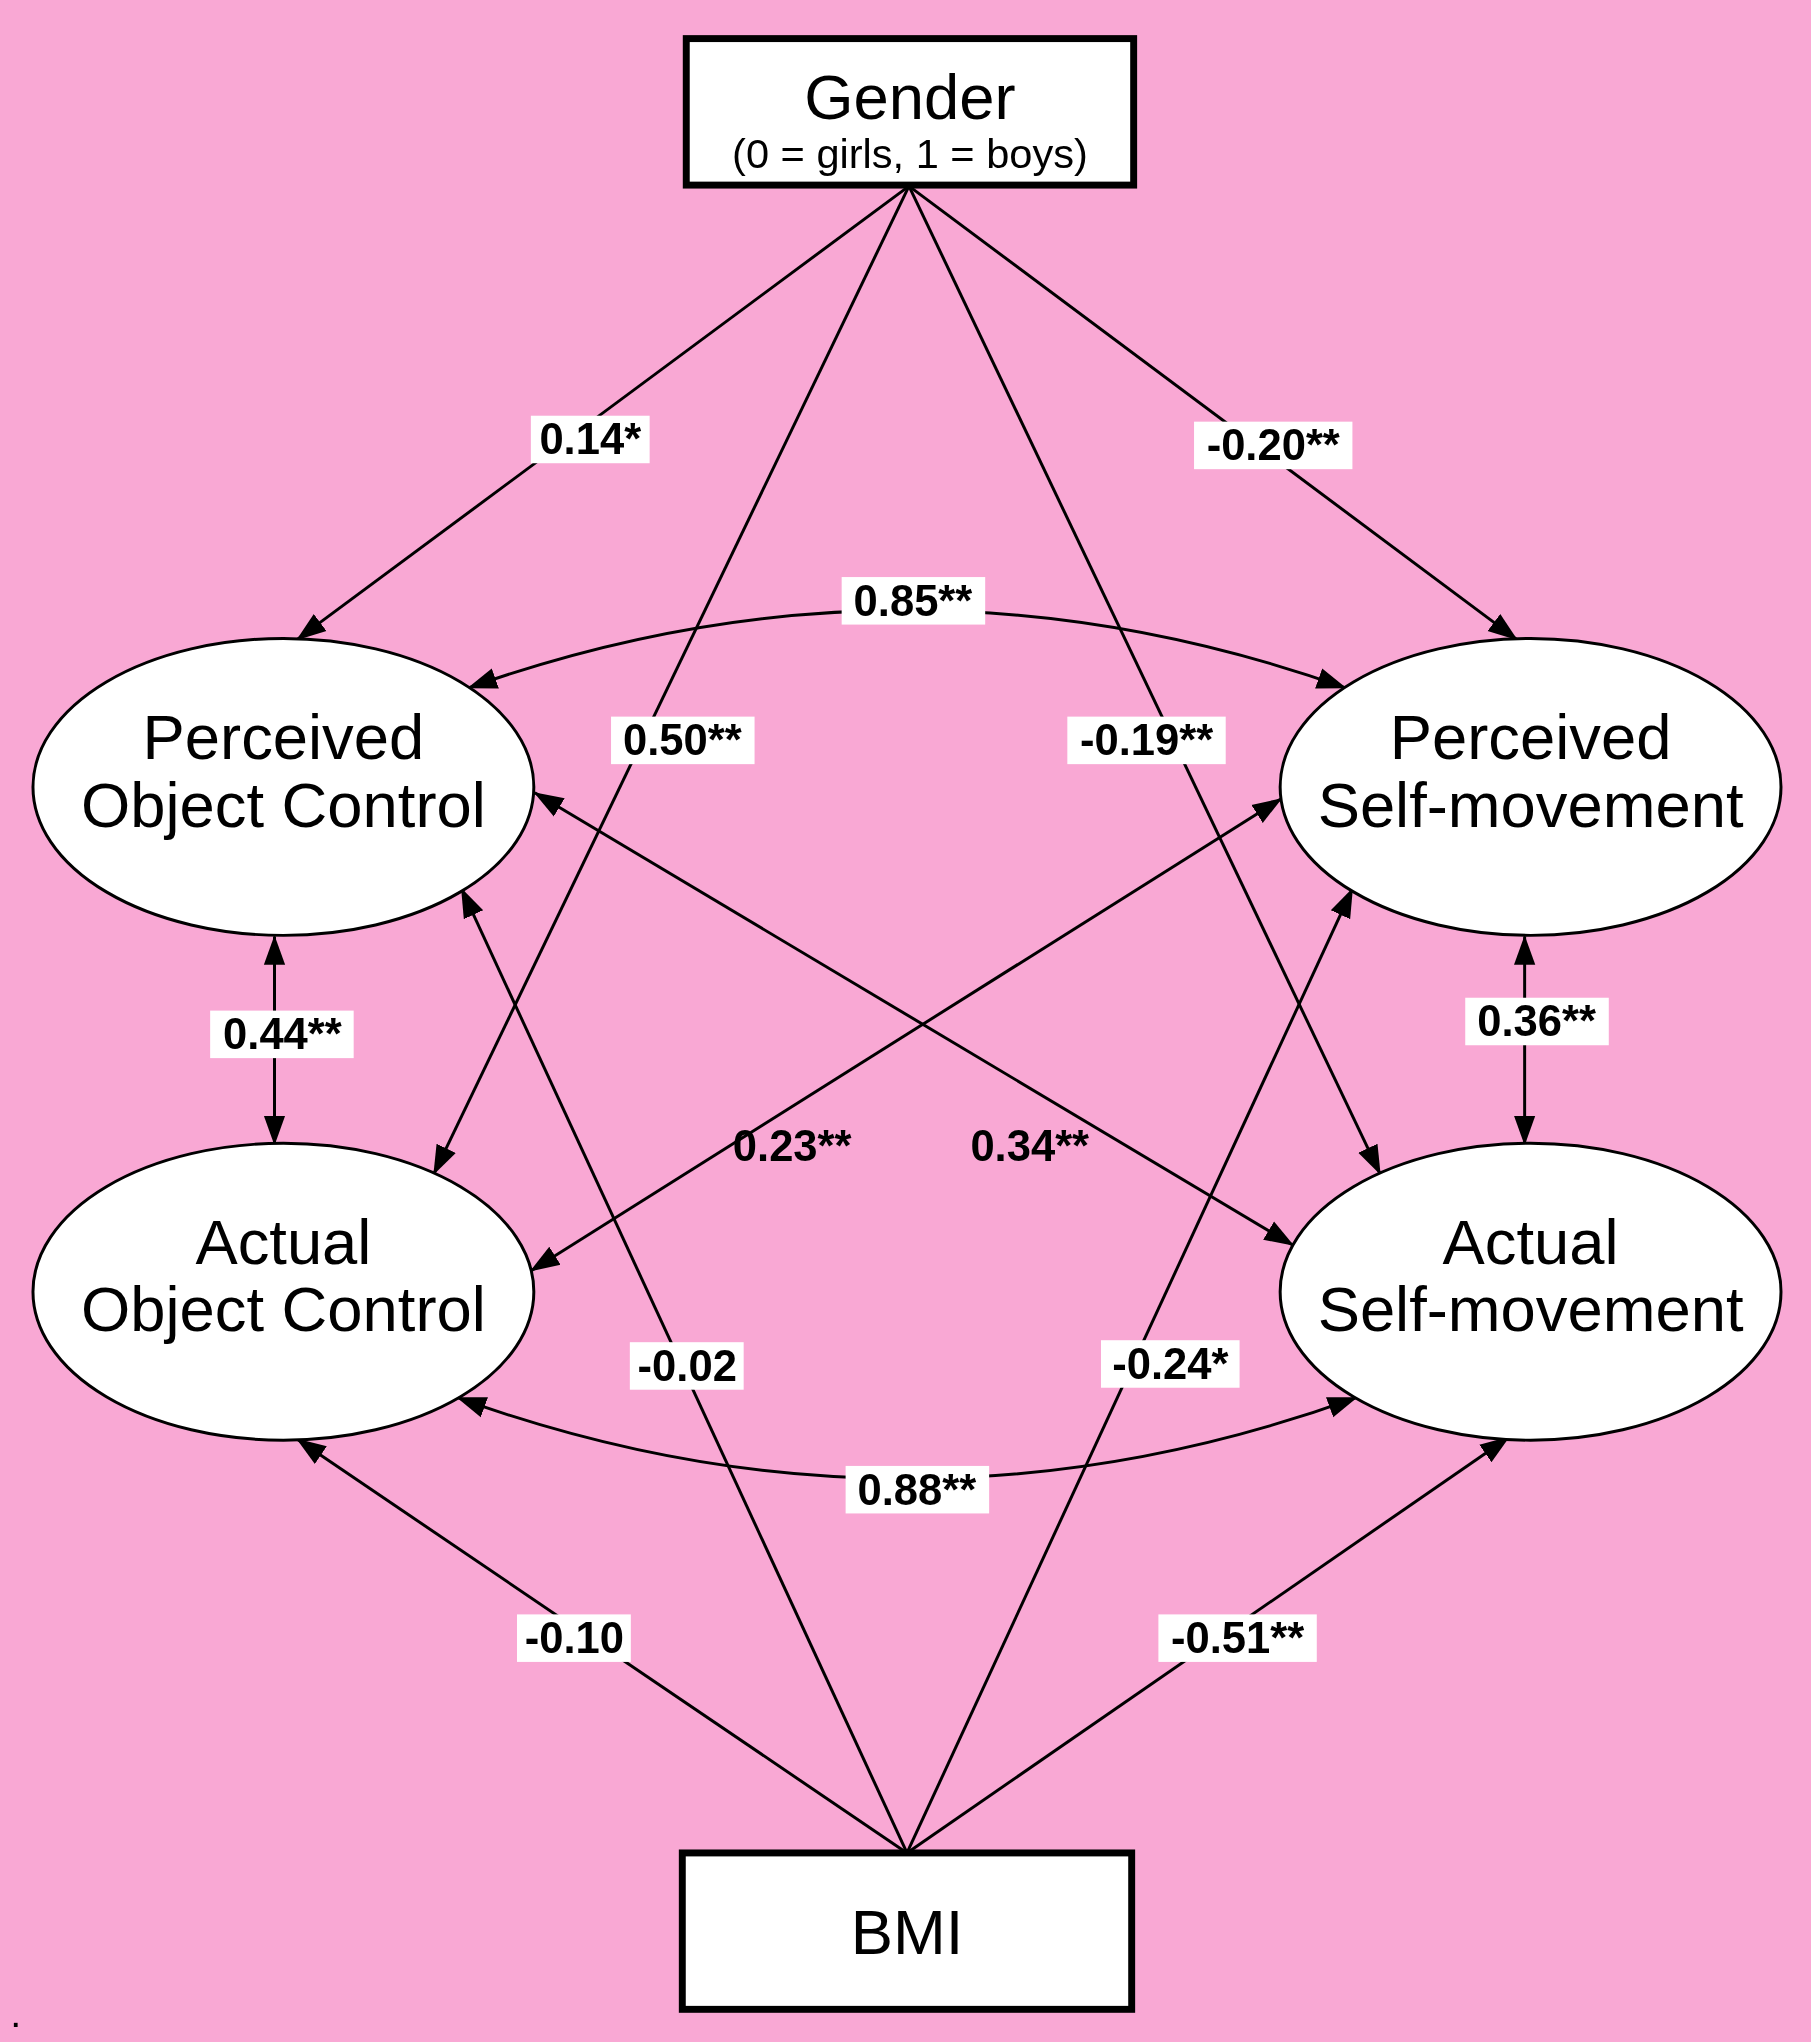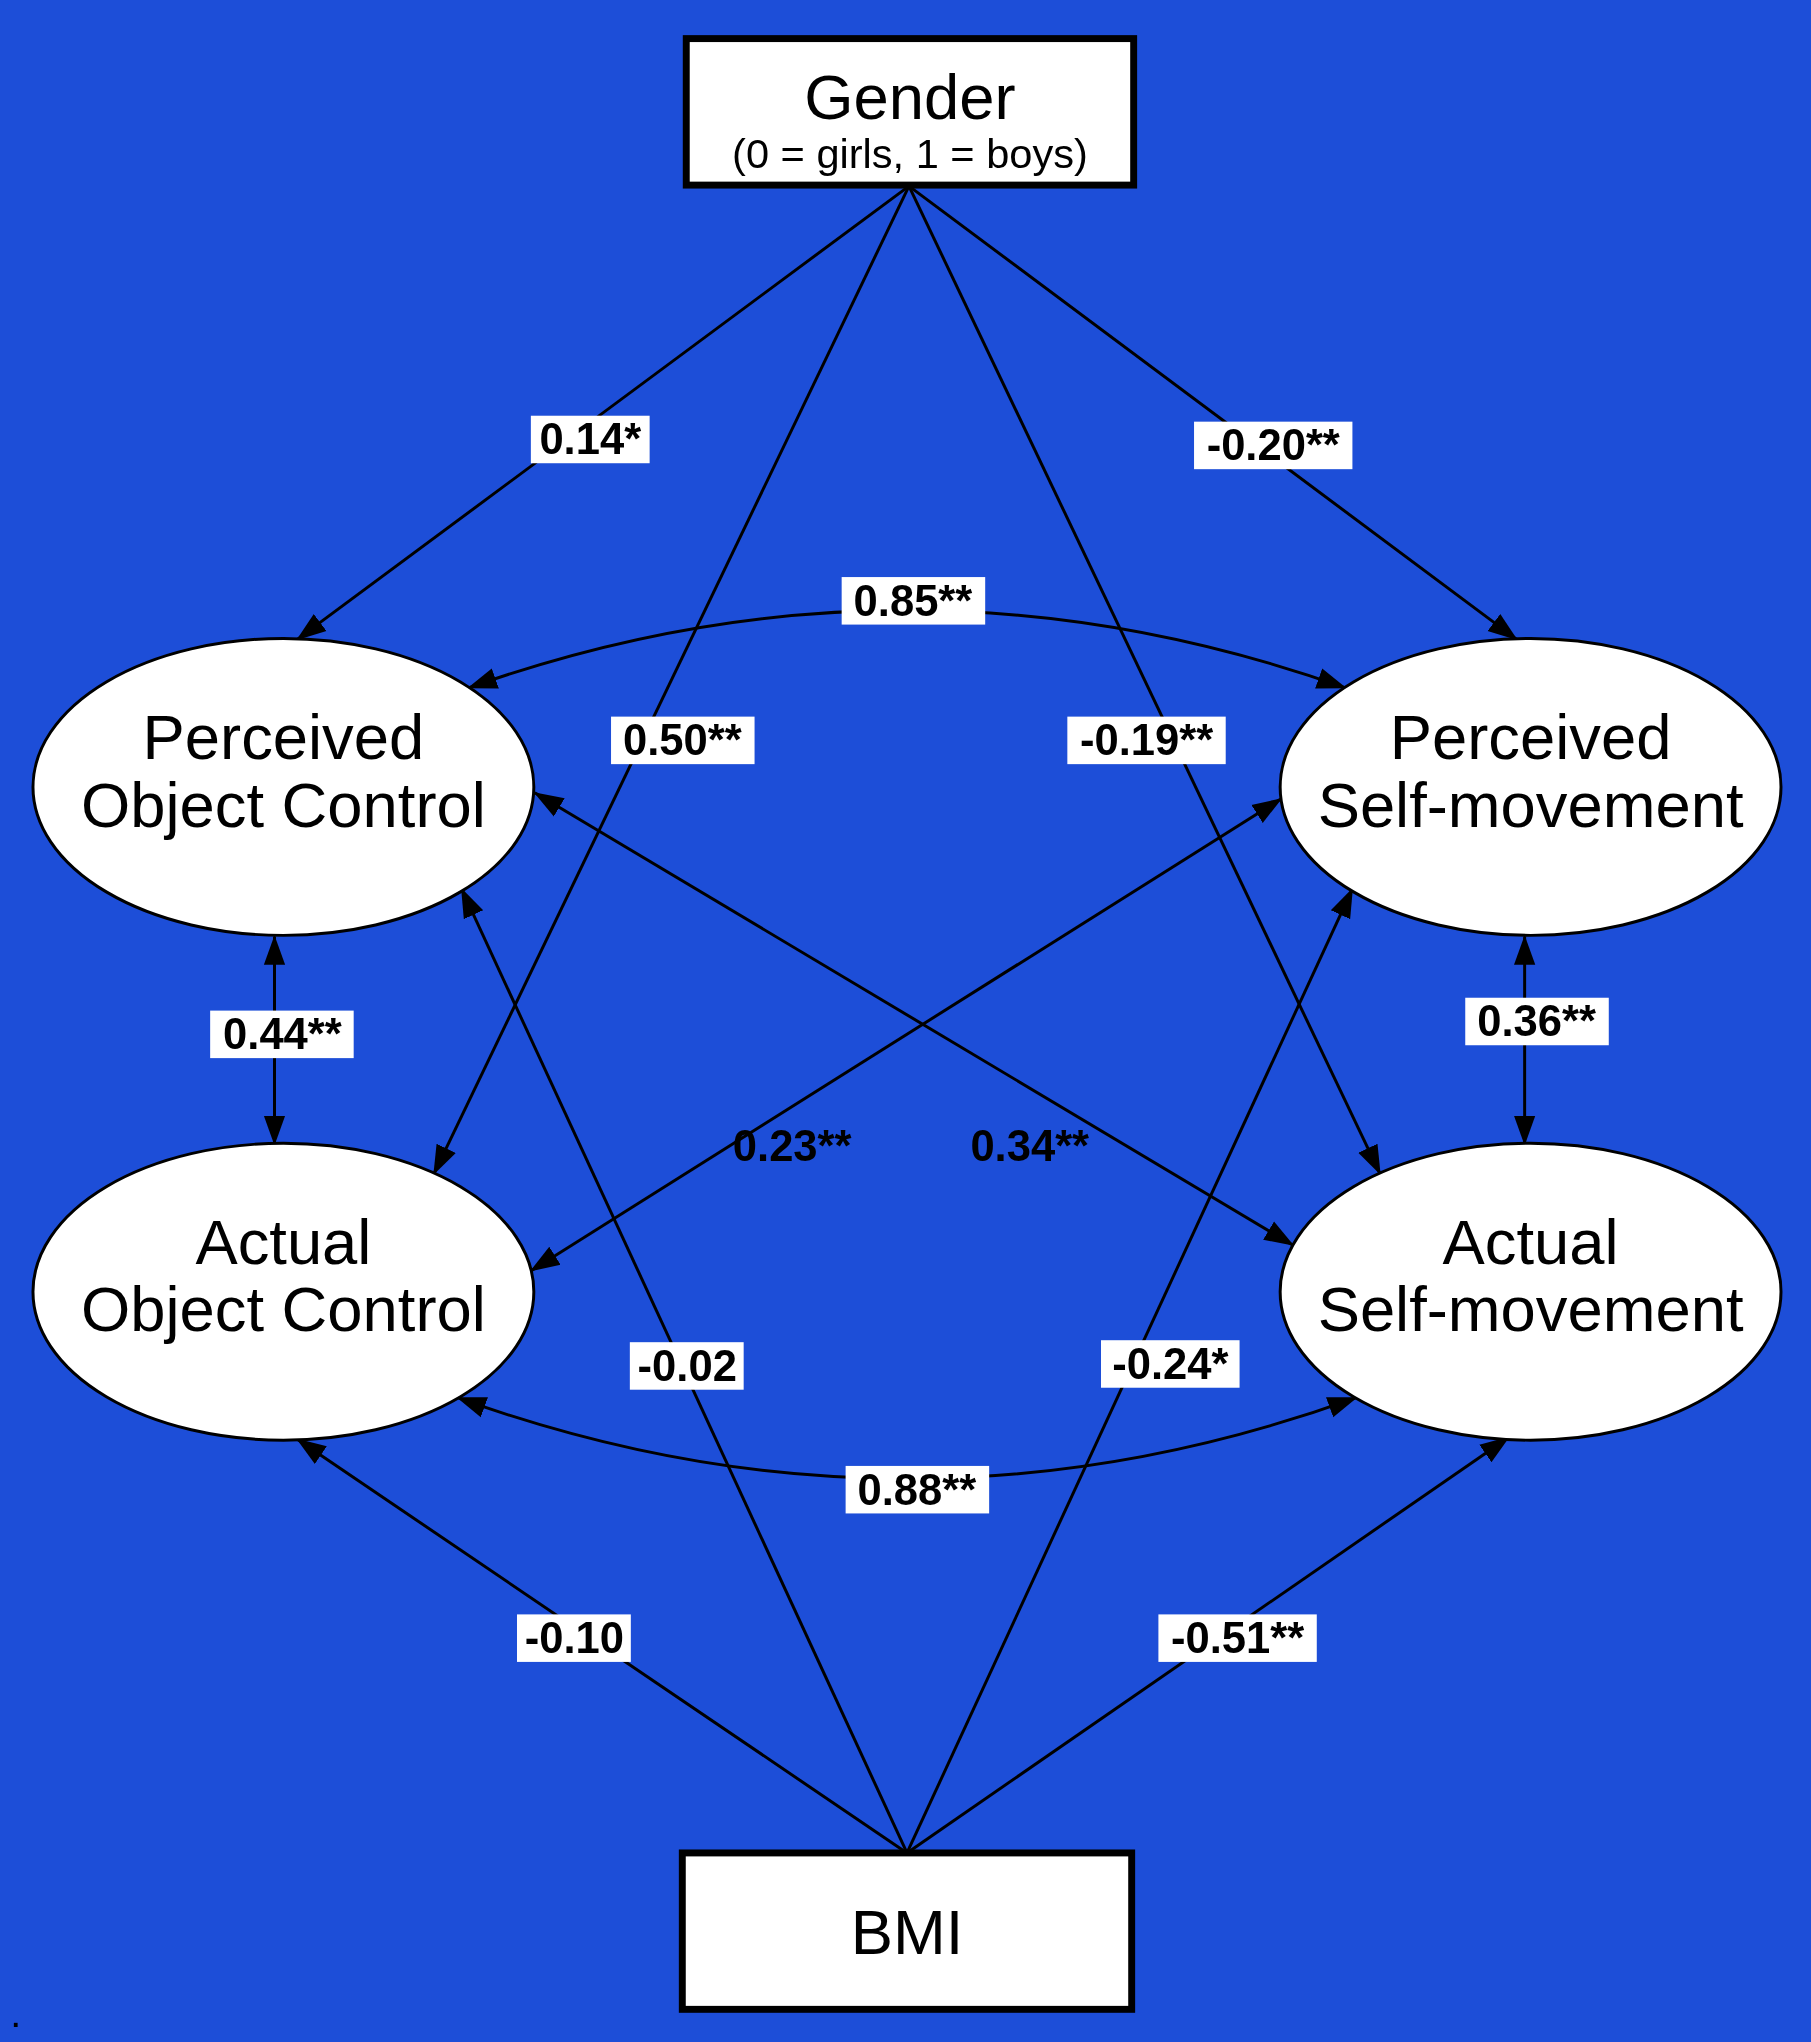--- a/index.html
+++ b/index.html
@@ -4,21 +4,21 @@
 <style>
   html, body {
     margin: 0;
     padding: 0;
     background: #ffffff;
   }
   .figure-canvas {
     width: 1812px;
     height: 2042px;
     position: relative;
-    background: #1d4ed8;
+    background: #f9a8d4;
   }
   svg { display: block; }
 
   
   .edge {
     stroke: #000000;
     stroke-width: 3;
     fill: none;
   }
   .node-shape {

